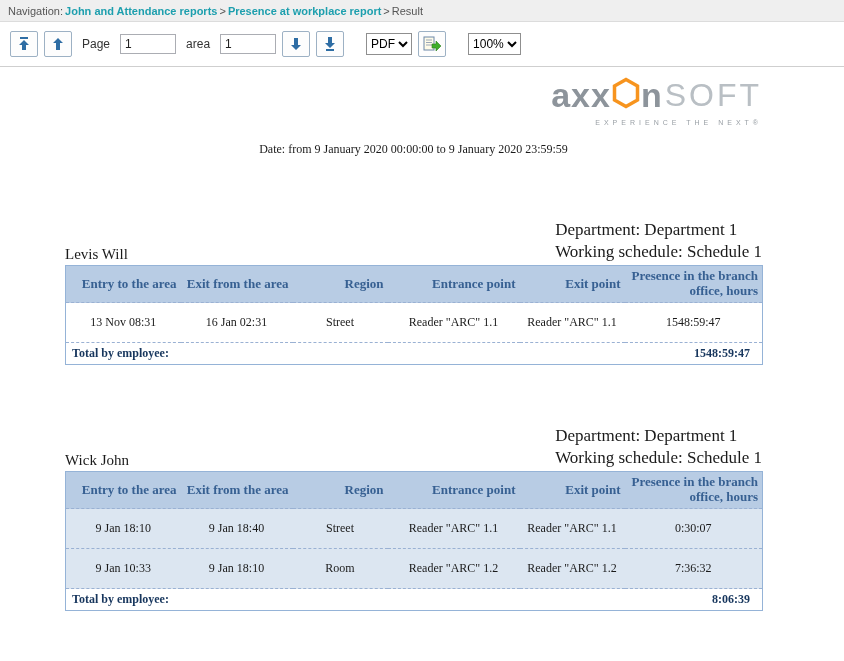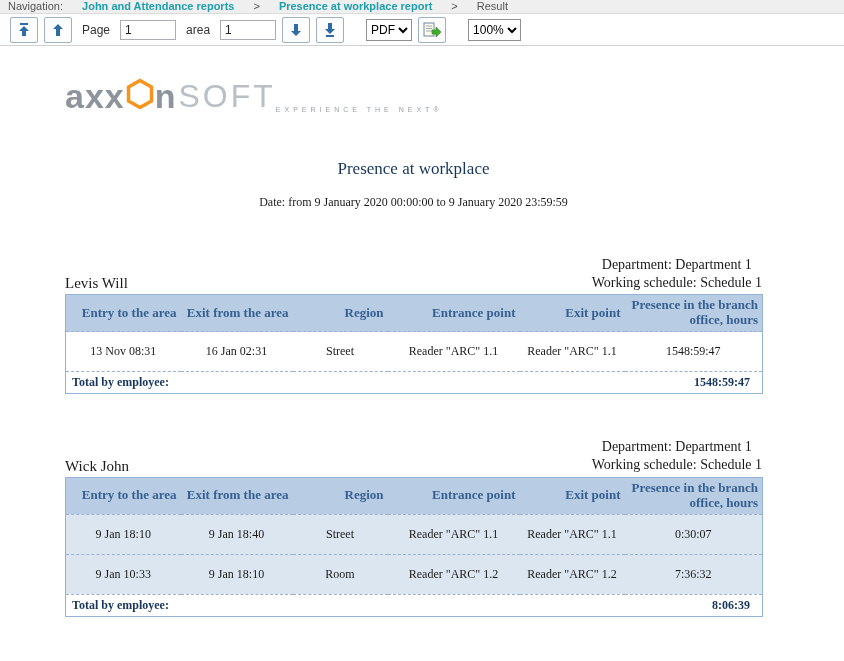--- a/index.html
+++ b/index.html
@@ -8,29 +8,29 @@
     --logo-orange:#f7941e;
   }
   *{box-sizing:border-box;}
   html,body{margin:0;padding:0;}
   body{
     width:844px;height:661px;overflow:hidden;background:#fff;
     font-family:"Liberation Sans",sans-serif;
   }
   
   .navbar{
-    height:14px;background:#efefef;border-bottom:1px solid #dcdcdc;
-    display:flex;gap:19px;padding:0 8px;
+    height:22px;background:#efefef;border-bottom:1px solid #dcdcdc;
+    display:flex;align-items:center;gap:2px;padding:0 8px;
     font-size:11px;color:#555;
   }
   .nav-link{color:var(--link);font-weight:bold;text-decoration:none;cursor:pointer;}
   .nav-sep{color:#555;}
   
   .toolbar{
-    height:32px;background:#fff;border-bottom:1px solid #cfcfcf;
+    height:45px;background:#fff;border-bottom:1px solid #cfcfcf;
     display:flex;align-items:center;gap:6px;padding:0 10px;
     font-size:12px;color:#333;
   }
   .tb-btn{
     width:28px;height:26px;background:#fdfdfd;border:1px solid #9db1c4;
     border-radius:2px;display:flex;align-items:center;justify-content:center;
     cursor:pointer;padding:0;
   }
   .tb-btn svg{display:block;}
   .tb-input{
@@ -42,21 +42,21 @@
     height:22px;border:1px solid #8f8f8f;background:#fff;font-size:12px;
     font-family:"Liberation Sans",sans-serif;
   }
   .tb-gap{width:10px;}
   
   .report-scroll{height:594px;overflow:hidden;background:#fff;}
   .report-page{
     padding:10px 82px 10px 65px;
     font-family:"Liberation Serif",serif;color:#000;
   }
-  .logo-block{display:flex;flex-direction:row;align-items:flex-end;margin-top:22px;}
+  .logo-block{display:flex;flex-direction:column;align-items:flex-end;}
   .logo-line{display:flex;align-items:center;line-height:1;}
   .logo-axx,.logo-n{
     font-family:"Liberation Sans",sans-serif;font-size:34px;font-weight:bold;
     color:#8d949b;letter-spacing:1px;
   }
   .logo-hex{margin:0 1px;}
   .logo-soft{
     font-family:"Liberation Sans",sans-serif;font-size:32px;font-weight:normal;
     color:#b9bfc4;letter-spacing:3px;margin-left:2px;
   }
@@ -66,21 +66,21 @@
   }
   .report-title{
     text-align:center;font-size:17px;color:var(--title-text);margin-top:46px;
   }
   .report-date{text-align:center;font-size:12px;color:#1a1a1a;margin-top:16px;}
   
   .section{margin-top:44px;}
   .section:first-child{margin-top:46px;}
   .section-head{display:flex;justify-content:space-between;align-items:flex-end;margin-bottom:2px;}
   .employee{font-size:15px;color:#1a1a1a;padding-bottom:0px;}
-  .head-right{text-align:center;font-size:14px;color:#1a1a1a;line-height:1.3;}
+  .head-right{text-align:left;font-size:17px;color:#1a1a1a;line-height:1.3;margin-top:16px;}
   table.report-table{
     border-collapse:collapse;table-layout:fixed;width:697px;
     border:1px solid var(--table-border);background:#fff;
   }
   .report-table th{
     background:var(--header-bg);color:var(--header-text);
     font-weight:bold;font-size:13px;line-height:1.15;
     padding:3px 4px;text-align:right;vertical-align:middle;
   }
   .report-table td{
@@ -173,21 +173,20 @@
           <svg width="28" height="32" viewBox="0 0 28 32">
               <path d="M14 2.5 L25.5 9 V23 L14 29.5 L2.5 23 V9 Z" fill="none" stroke="#f7941e" stroke-width="3.5"></path>
             </svg>
         </span>
         <span class="logo-n">n</span>
         <span class="logo-soft">SOFT</span>
       </div>
       <div class="logo-tagline">EXPERIENCE THE NEXT®</div>
     </div>
 
-    <div class="report-title">Presence at workplace</div>
     <div class="report-date">Date: from 9 January 2020 00:00:00 to 9 January 2020 23:59:59</div>
 
     <div id="sections">
   <div class="section">
     <div class="section-head">
       <div class="employee">Levis Will</div>
       <div class="head-right">
         <div class="dept">Department: Department 1</div>
         <div class="sched">Working schedule: Schedule 1</div>
       </div>

